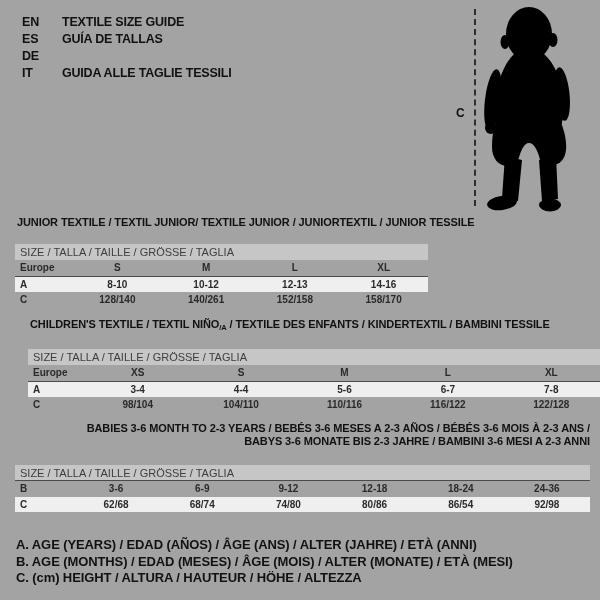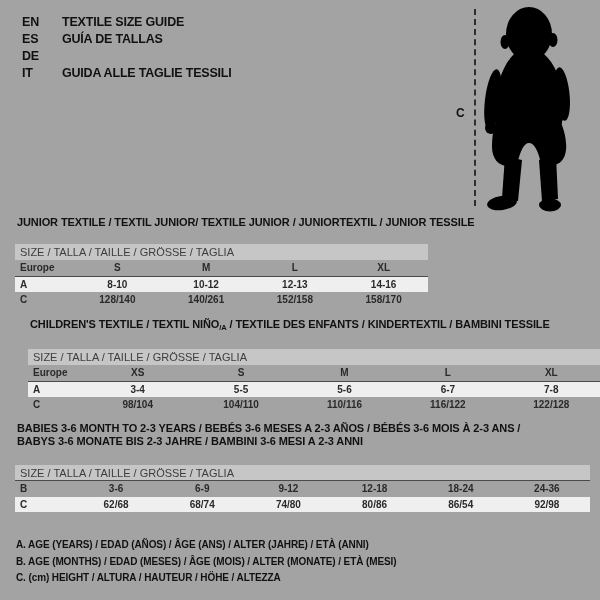--- a/index.html
+++ b/index.html
@@ -16,39 +16,39 @@
   .figure-line { position:absolute; left:474px; top:9px; height:197px; width:0;
                  border-left:2px dashed #2e2e2e; }
   .figure-c { position:absolute; left:456px; top:106px; font-size:12px; font-weight:bold; color:#111; }
   .silhouette { position:absolute; left:484px; top:4px; }
 
   
   .tbl { position:absolute; }
   .tbl-title { font-size:11px; font-weight:bold; color:#111; margin:0 0 0 2px;
                line-height:13px; letter-spacing:-0.1px; white-space:nowrap; }
   .title-gap1 { margin-bottom:15px; }
-  .title-gap3 { height:26px; margin-bottom:17px; }
+  .title-gap3 { height:26px; margin-bottom:17px;text-align:right; }
   .sizebar { height:16px; background:var(--bar-gray,#c6c6c6); color:#3d3d3d;
              font-size:11px; display:flex; align-items:center; padding-left:5px; box-sizing:border-box; }
   .trow { display:grid; height:15.5px; align-items:center; font-size:10px; color:#2a2a2a;font-weight:bold; }
   .cols4 { grid-template-columns:58px repeat(4,1fr); }
   .cols5 { grid-template-columns:58px repeat(5,1fr); }
   .cols6 { grid-template-columns:58px repeat(6,1fr); }
   .trow .lbl { padding-left:5px; text-align:left; }
   .trow span { text-align:center; }
   .shade { background:var(--row-shade,#efefef); }
   .rule  { border-bottom:1px solid var(--rule-dark,#4a4a4a); }
   .s1 { top:216px; left:15px; width:413px; }
   .s2 { top:318px; left:28px; width:575px; }
   .s3 { top:422px; left:15px; width:575px; }
   .subA { font-size:7.5px; vertical-align:-2px; }
 
   
   .notes { position:absolute; top:537px; left:16px; }
-  .note-line { font-size:10px; font-weight:bold; line-height:16.5px;
+  .note-line { font-size:13px; font-weight:bold; line-height:16.5px;
                letter-spacing:-0.1px; color:#111; white-space:nowrap; }
 </style>
 </head>
 <body>
 
 <div class="page">
 
   <div class="lang-header">
     <div class="lang-row">
       <span class="lang-code">EN</span>
@@ -120,21 +120,21 @@
       <span class="lbl">Europe</span>
       <span>XS</span>
       <span>S</span>
       <span>M</span>
       <span>L</span>
       <span>XL</span>
     </div>
     <div class="trow cols5 shade">
       <span class="lbl">A</span>
       <span>3-4</span>
-      <span>5-5</span>
+      <span>4-4</span>
       <span>5-6</span>
       <span>6-7</span>
       <span>7-8</span>
     </div>
     <div class="trow cols5">
       <span class="lbl">C</span>
       <span>98/104</span>
       <span>104/110</span>
       <span>110/116</span>
       <span>116/122</span>

